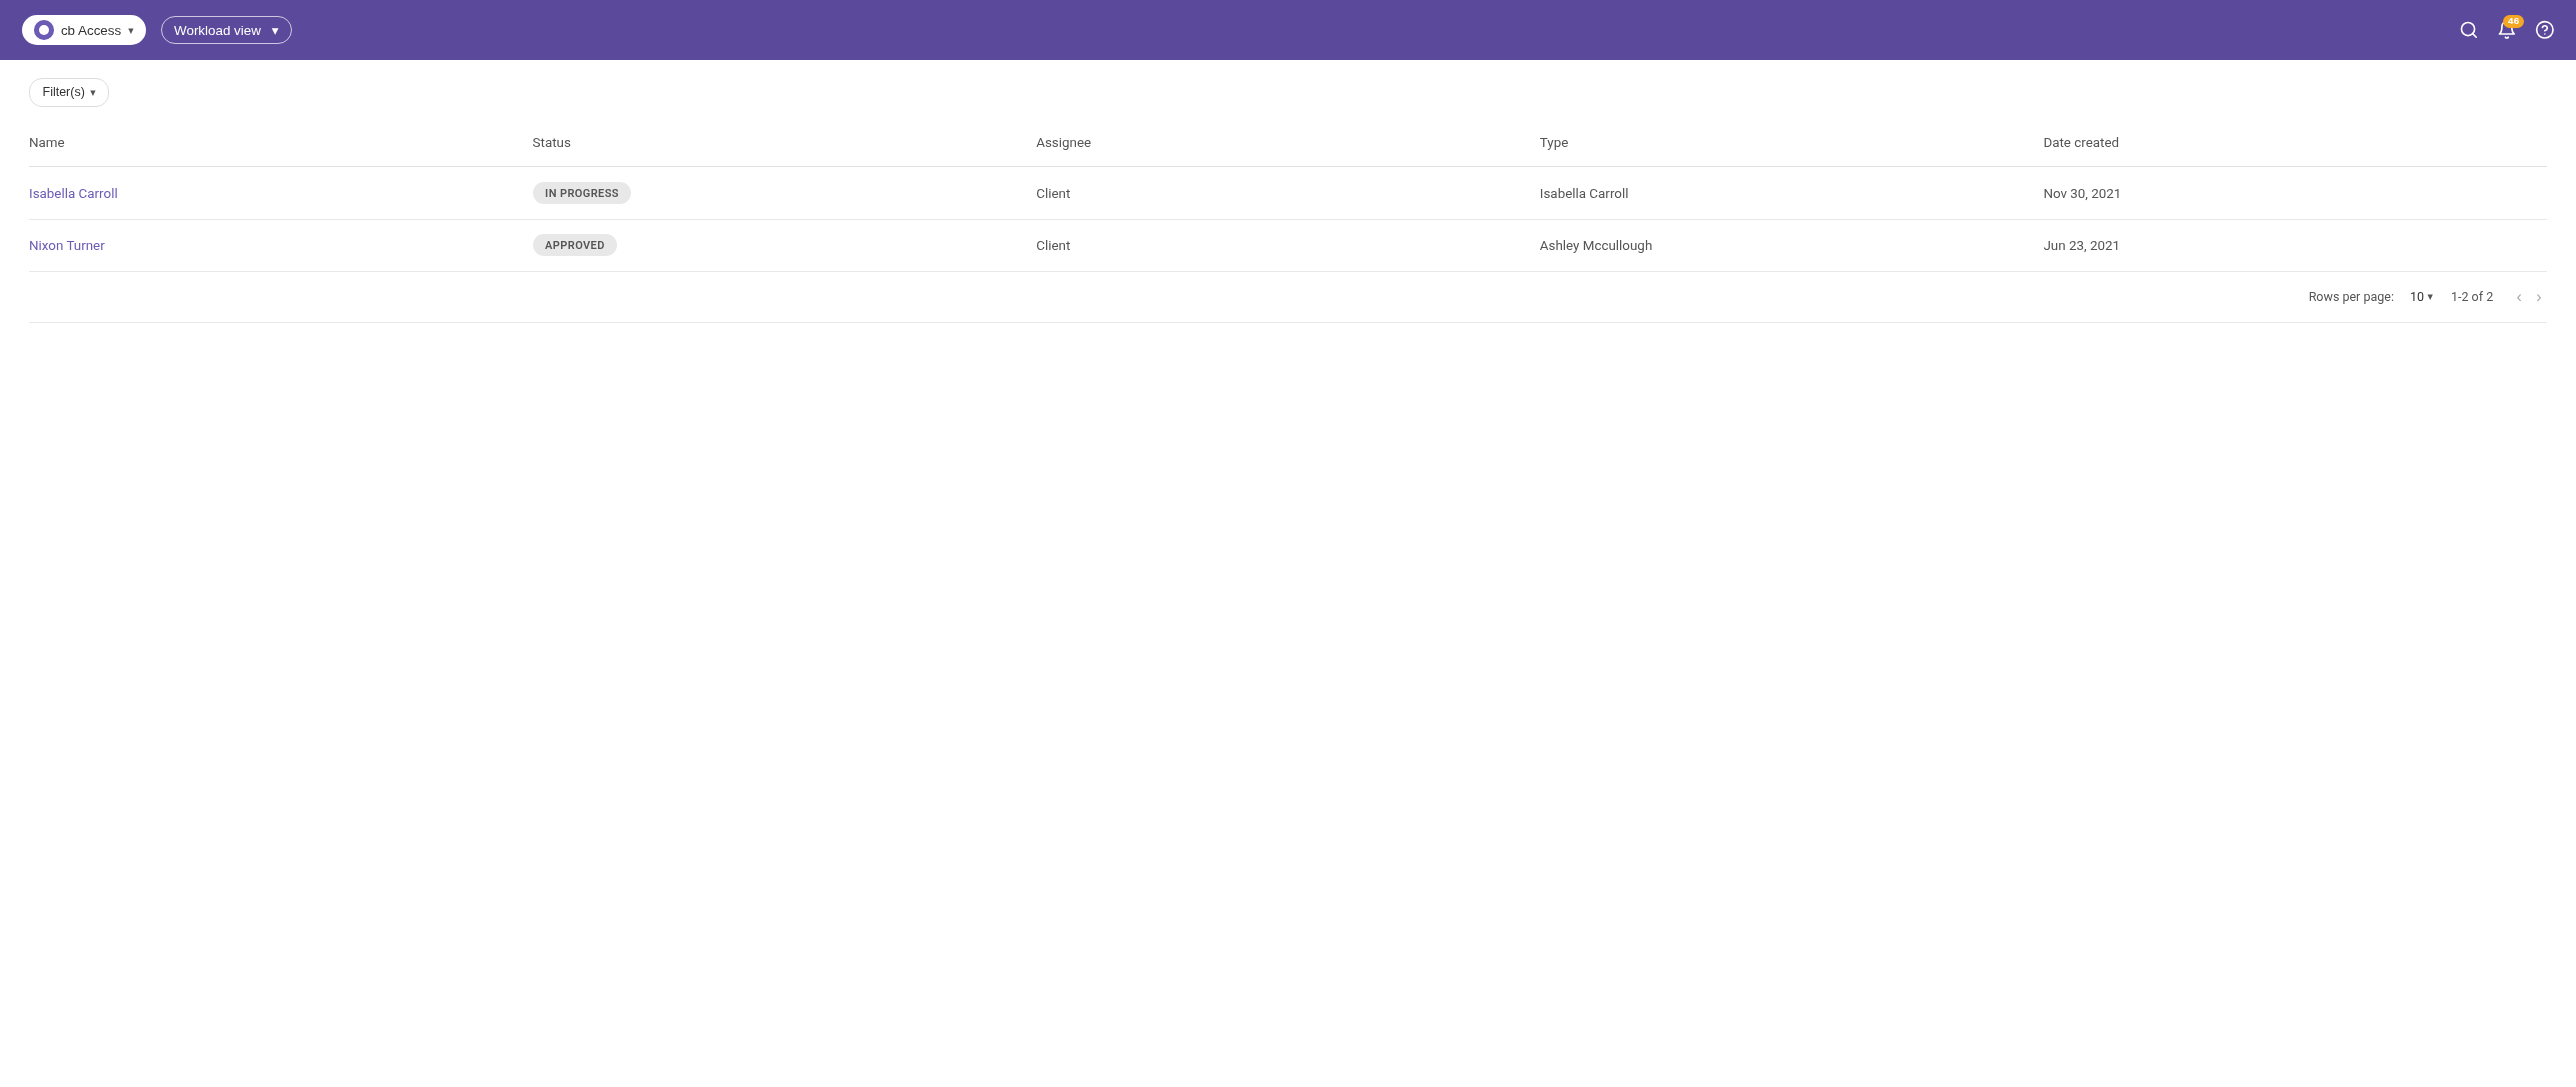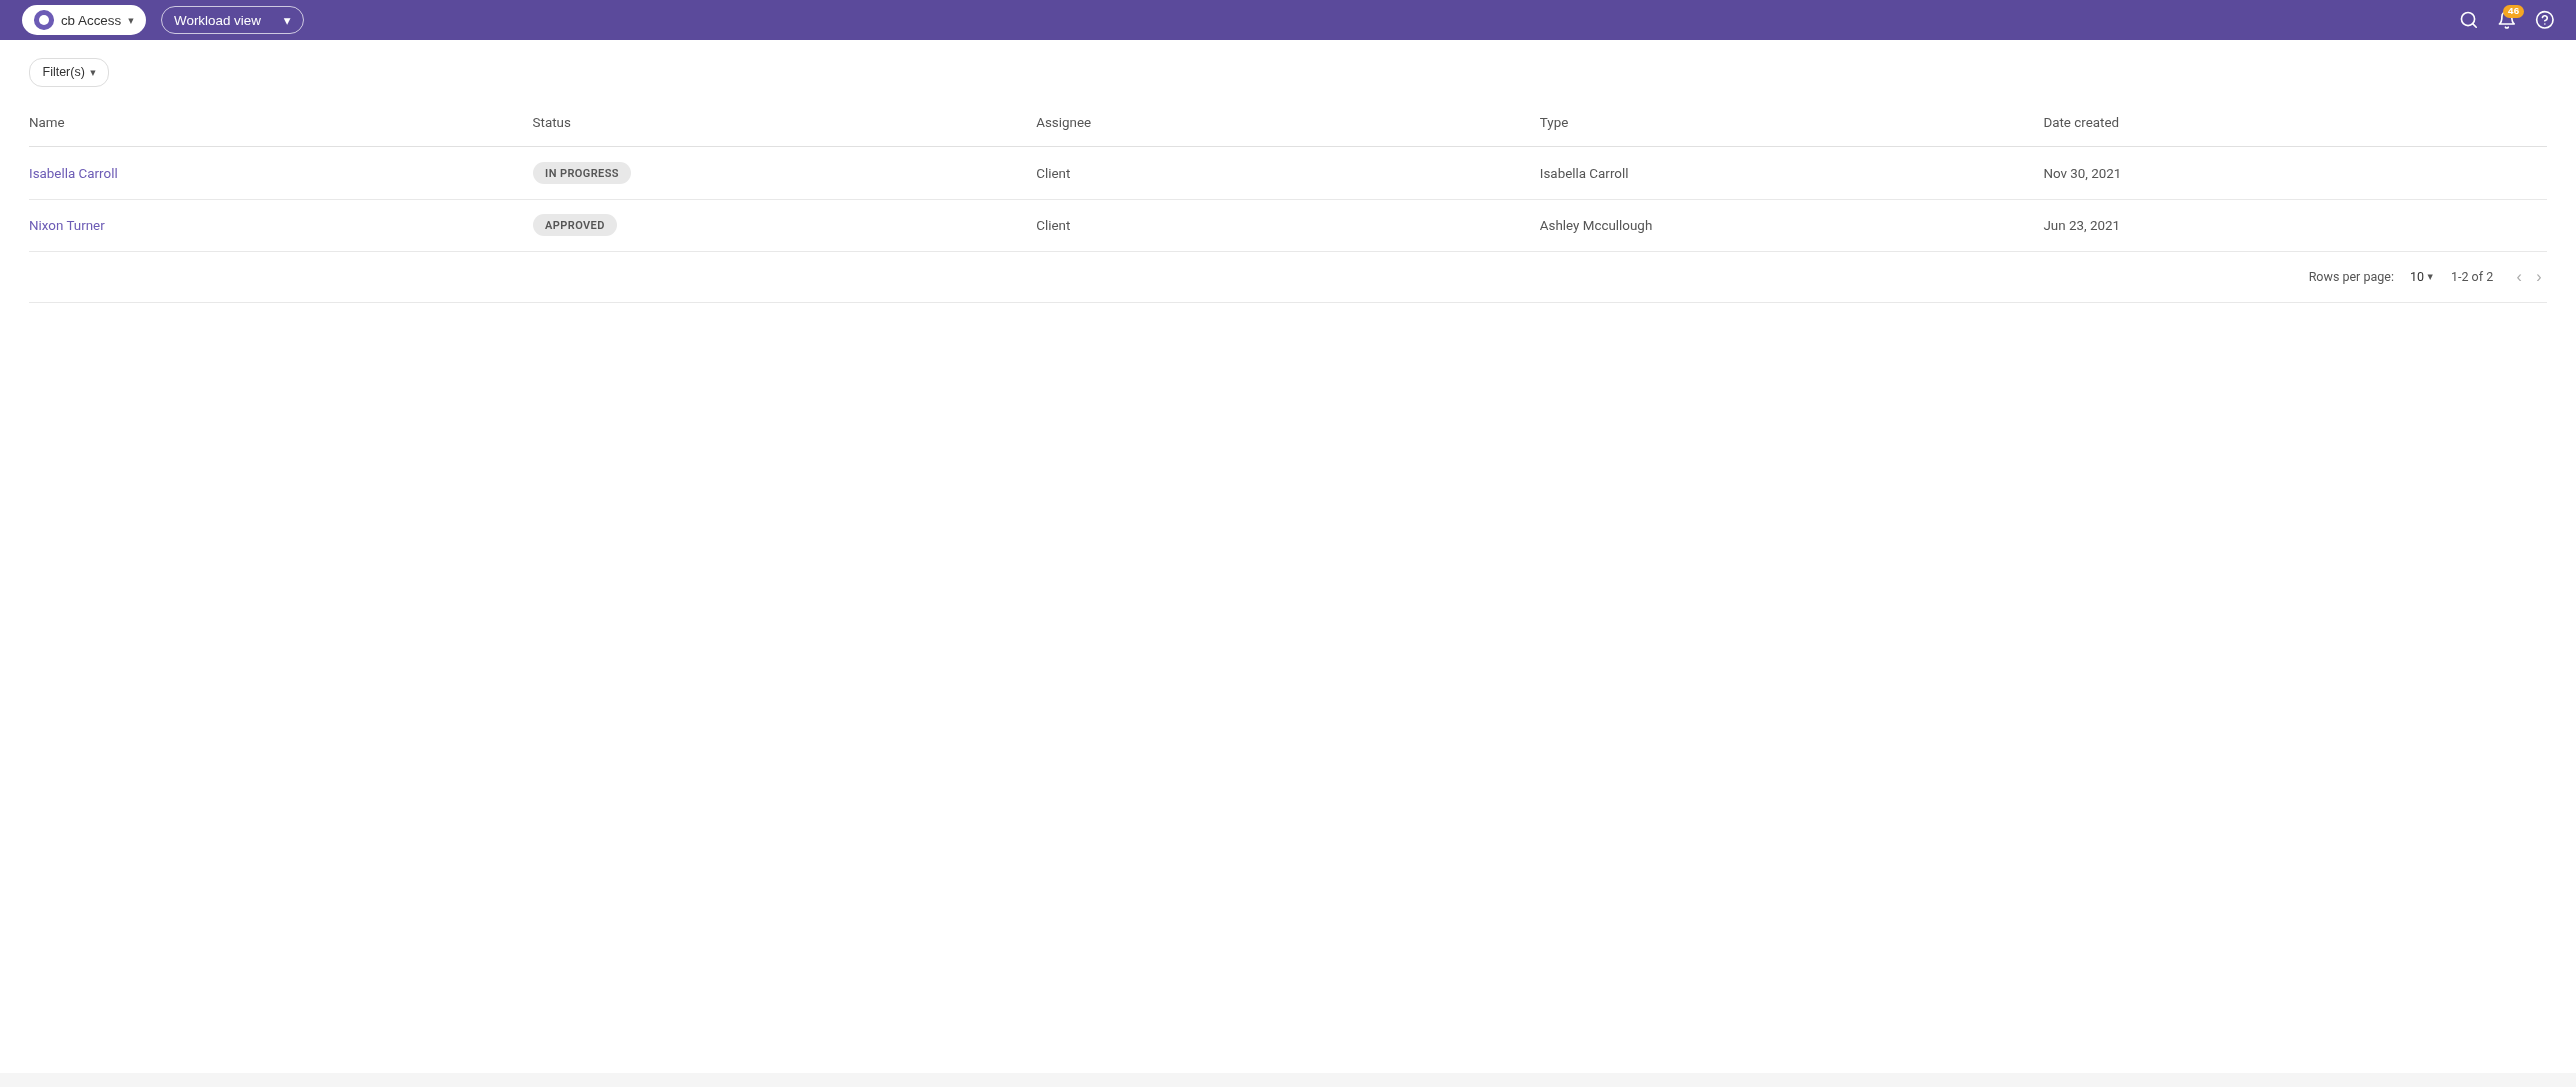--- a/index.html
+++ b/index.html
@@ -10,21 +10,21 @@
 
     body {
       font-family: -apple-system, BlinkMacSystemFont, 'Segoe UI', Roboto, sans-serif;
       background: #f5f5f5;
       min-height: 100vh;
     }
 
     
     .header {
       background: #5b4a9b;
-      height: 40px;
+      height: 60px;
       display: flex;
       align-items: center;
       justify-content: space-between;
       padding: 0 21.5px;
     }
 
     .header-left {
       display: flex;
       align-items: center;
       gap: 14.3px;
@@ -58,21 +58,21 @@
       content: '';
       width: 10.7px;
       height: 10.7px;
       border-radius: 50%;
       background: white;
     }
 
     .workload-btn {
       display: flex;
       align-items: center;
-      gap: 23px;
+      gap: 11px;
       background: transparent;
       border: 1.8px solid rgba(255,255,255,0.7);
       border-radius: 18px;
       padding: 5.4px 12.5px;
       cursor: pointer;
       font-size: 13.4px;
       font-weight: 500;
       color: white;
     }
 

